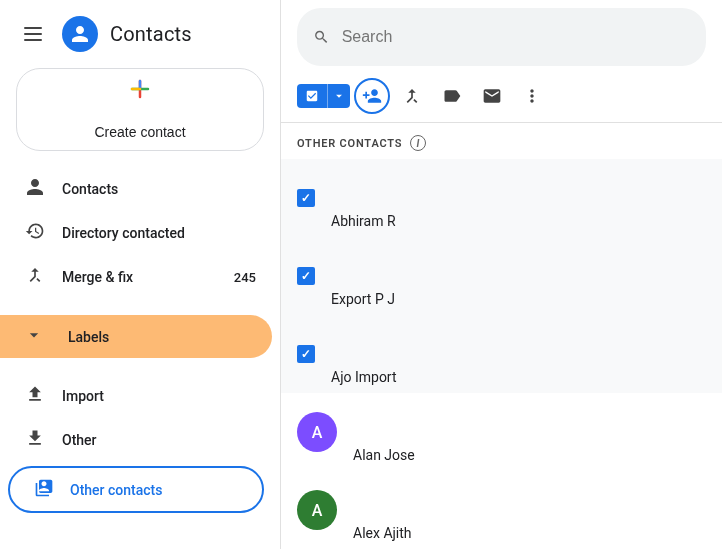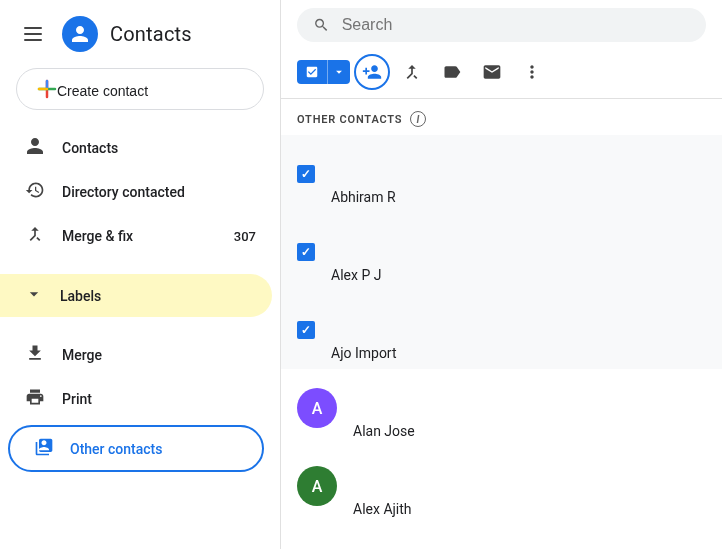--- a/index.html
+++ b/index.html
@@ -52,31 +52,32 @@
 
     .app-title {
       font-size: 20px;
       color: #202124;
       font-weight: 400;
       letter-spacing: 0.2px;
     }
 
     .create-contact-btn {
       display: flex;
-      align-items: flex-end;
-      gap: 0;
+      align-items: center;
+      gap: 25px;
       margin: 4px 16px 16px 16px;
       padding: 10px 20px;
       border: 1px solid #dadce0;
       border-radius: 24px;
       background: #fff;
       cursor: pointer;
       font-size: 14px;
       color: #202124;
       font-weight: 500;
+      flex-direction: column;
     }
 
     .nav-item {
       display: flex;
       align-items: center;
       gap: 16px;
       padding: 10px 16px 10px 24px;
       font-size: 14px;
       color: #202124;
       cursor: pointer;
@@ -94,26 +95,26 @@
 
     .nav-item .badge {
       margin-left: auto;
       font-size: 13px;
       color: #202124;
     }
 
     .labels-section {
       display: flex;
       align-items: center;
-      gap: 16px;
+      gap: 24px;
       padding: 10px 16px 10px 24px;
       font-size: 14px;
       color: #202124;
       cursor: pointer;
-      background: #fef9c3;
+      background: #fdba74;
       border-radius: 0 24px 24px 0;
       margin-right: 8px;
       font-weight: 500;
     }
 
     .divider {
       height: 1px;
       background: #e0e0e0;
       margin: 8px 0;
     }
@@ -141,21 +142,21 @@
       background: #fff;
       border-left: 1px solid #e0e0e0;
     }
 
     .search-bar {
       display: flex;
       align-items: center;
       background: #f1f3f4;
       border-radius: 24px;
       margin: 8px 16px;
-      padding: 8px 16px;
+      padding: 20px 16px;
       gap: 12px;
     }
 
     .search-bar input {
       border: none;
       background: transparent;
       font-size: 16px;
       color: #202124;
       outline: none;
       width: 100%;
@@ -318,54 +319,54 @@
   </div>
 
 
   <div class="nav-item">
     <span class="nav-icon">
       <svg width="20" height="20" viewBox="0 0 24 24" fill="#444">
           <path d="M17 20.41L18.41 19 15 15.59 13.59 17 17 20.41zM7.5 8H11v5.59L5.59 19 7 20.41l6-6V8h3.5L12 3.5 7.5 8z"></path>
         </svg>
     </span>
     <span>Merge &amp; fix</span>
-    <span class="badge">307</span>
+    <span class="badge">245</span>
   </div>
 
   <div class="divider"></div>
 
   <div class="labels-section">
     <span>
       <svg width="20" height="20" viewBox="0 0 24 24" fill="#444">
           <path d="M7 10l5 5 5-5z"></path>
         </svg>
     </span>
     <span>Labels</span>
   </div>
 
   <div class="divider"></div>
 
-
   <div class="nav-item">
     <span class="nav-icon">
       <svg width="20" height="20" viewBox="0 0 24 24" fill="#444">
-          <path d="M19 9h-4V3H9v6H5l7 7 7-7zM5 18v2h14v-2H5z"></path>
-        </svg>
-    </span>
-    <span>Merge</span>
+          <path d="M9 16h6v-6h4l-7-7-7 7h4zm-4 2h14v2H5z"></path>
+        </svg>
+    </span>
+    <span>Import</span>
   </div>
 
   <div class="nav-item">
     <span class="nav-icon">
       <svg width="20" height="20" viewBox="0 0 24 24" fill="#444">
-          <path d="M19 8H5c-1.66 0-3 1.34-3 3v6h4v4h12v-4h4v-6c0-1.66-1.34-3-3-3zm-3 11H8v-5h8v5zm3-7c-.55 0-1-.45-1-1s.45-1 1-1 1 .45 1 1-.45 1-1 1zm-1-9H6v4h12V3z"></path>
-        </svg>
-    </span>
-    <span>Print</span>
-  </div>
+          <path d="M19 9h-4V3H9v6H5l7 7 7-7zM5 18v2h14v-2H5z"></path>
+        </svg>
+    </span>
+    <span>Other</span>
+  </div>
+
 
   <div class="other-contacts-nav">
     <span>
       <svg width="20" height="20" viewBox="0 0 24 24" fill="#1a73e8">
           <path d="M4 6H2v14c0 1.1.9 2 2 2h14v-2H4V6zm16-4H8c-1.1 0-2 .9-2 2v12c0 1.1.9 2 2 2h12c1.1 0 2-.9 2-2V4c0-1.1-.9-2-2-2zm-8 2c1.66 0 3 1.34 3 3s-1.34 3-3 3-3-1.34-3-3 1.34-3 3-3zm6 12H6v-1c0-2 4-3.1 6-3.1s6 1.1 6 3.1v1z"></path>
         </svg>
     </span>
     <span>Other contacts</span>
   </div>
 </div>
@@ -432,21 +433,21 @@
   </div>
 
   <div class="contact-list">
 
     <div class="contact-row">
       <div class="checkbox-checked"></div>
       <span class="contact-name">Abhiram R</span>
     </div>
     <div class="contact-row">
       <div class="checkbox-checked"></div>
-      <span class="contact-name">Alex P J</span>
+      <span class="contact-name">Export P J</span>
     </div>
     <div class="contact-row">
       <div class="checkbox-checked"></div>
       <span class="contact-name">Ajo Import</span>
     </div>
 
     <div class="contact-row normal-bg">
       <div class="avatar-circle" style="background:#7c4dff;">A</div>
       <span class="contact-name">Alan Jose</span>
     </div>

